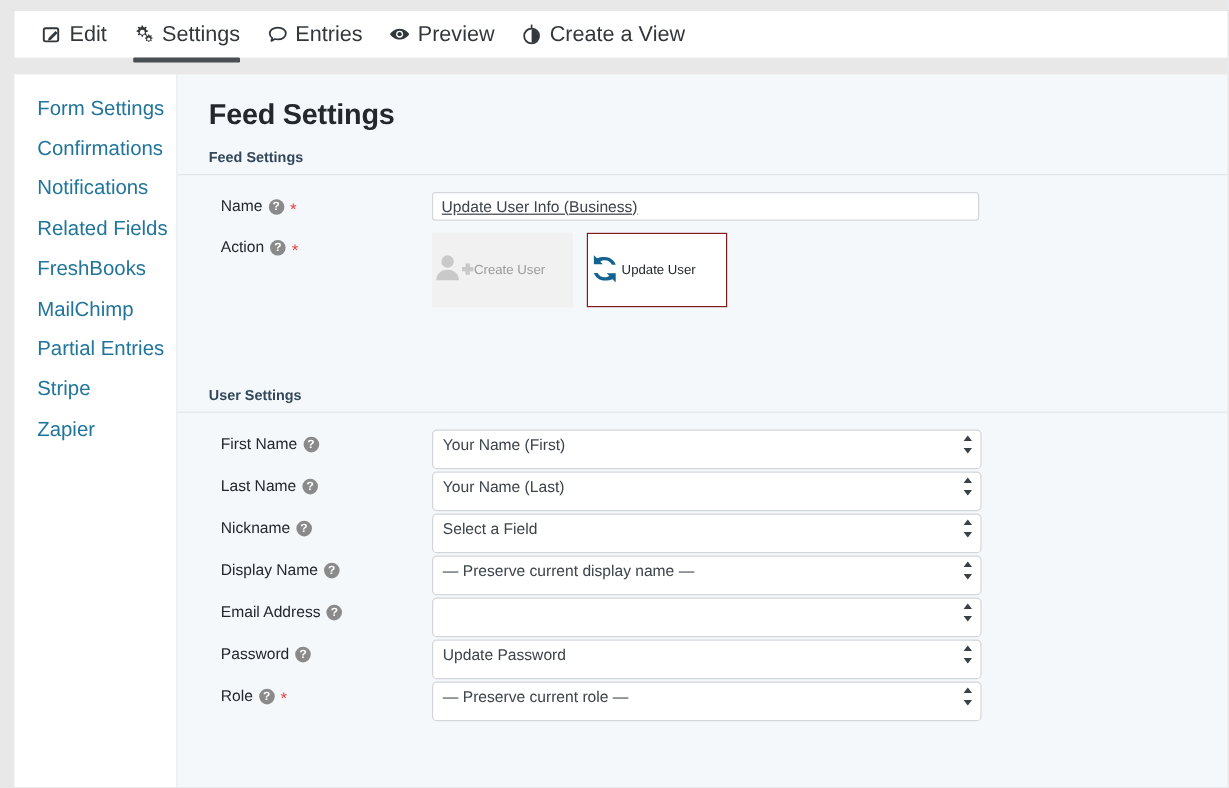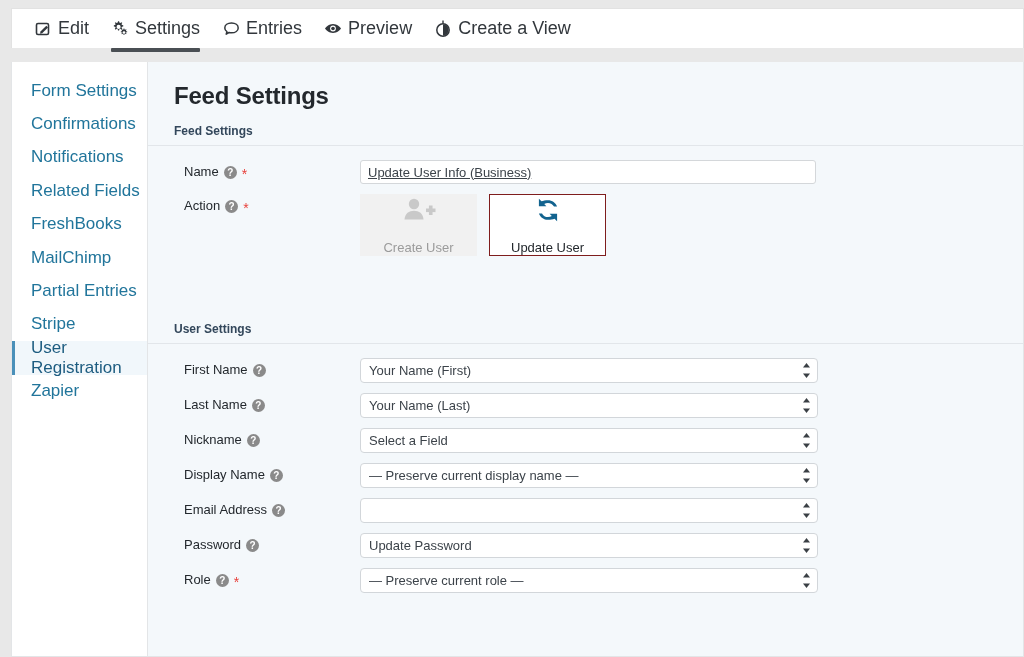--- a/index.html
+++ b/index.html
@@ -191,21 +191,21 @@
     text-decoration: underline;
   }
 
   .select-wrap {
     position: relative;
     width: 458px;
     height: 25px;
   }
   .select-box {
     width: 458px;
-    height: 25px;
+    height: 33px;
     box-sizing: border-box;
     border: 1px solid #d2d6da;
     border-radius: 4px;
     background: #ffffff;
     font-size: 13px;
     color: #3c434a;
     padding: 0 22px 0 8px;
     line-height: 23px;
     white-space: nowrap;
     overflow: hidden;
@@ -218,25 +218,25 @@
     width: 9px;
     height: 17px;
     pointer-events: none;
   }
   .act-buttons { display: flex; }
   .act-btn {
     width: 117px;
     height: 62px;
     box-sizing: border-box;
     display: flex;
-    flex-direction: column;
-    align-items: center;
-    justify-content: space-between;
+    flex-direction: row;
+    align-items: center;
+    justify-content: flex-start;
     cursor: pointer;
-    font-size: 13px;
+    font-size: 11px;
   }
   .act-btn .aicon {
     height: 30px;
     display: flex;
     align-items: center;
     justify-content: center;
     margin-bottom: 2px;
   }
   .act-btn.inactive {
     background: #f1f1f1;
@@ -333,23 +333,20 @@
     </div>
     <div class="side-item">
       <span>MailChimp</span>
     </div>
     <div class="side-item">
       <span>Partial Entries</span>
     </div>
     <div class="side-item">
       <span>Stripe</span>
     </div>
-    <div class="side-item active">
-      <span>User Registration</span>
-    </div>
     <div class="side-item">
       <span>Zapier</span>
     </div>
   </div>
 
   <div class="main">
 
     <h1 class="page-title">Feed Settings</h1>
 
     <div class="section-label">Feed Settings</div>

